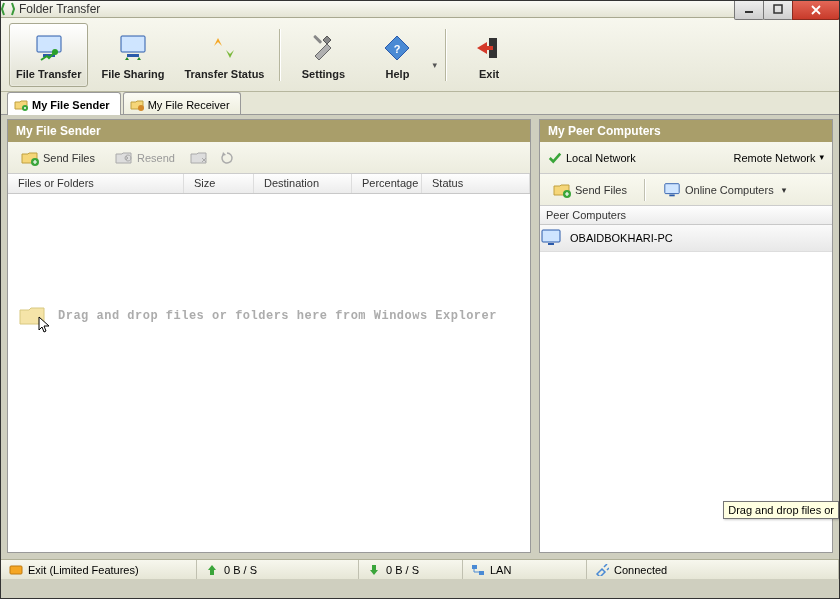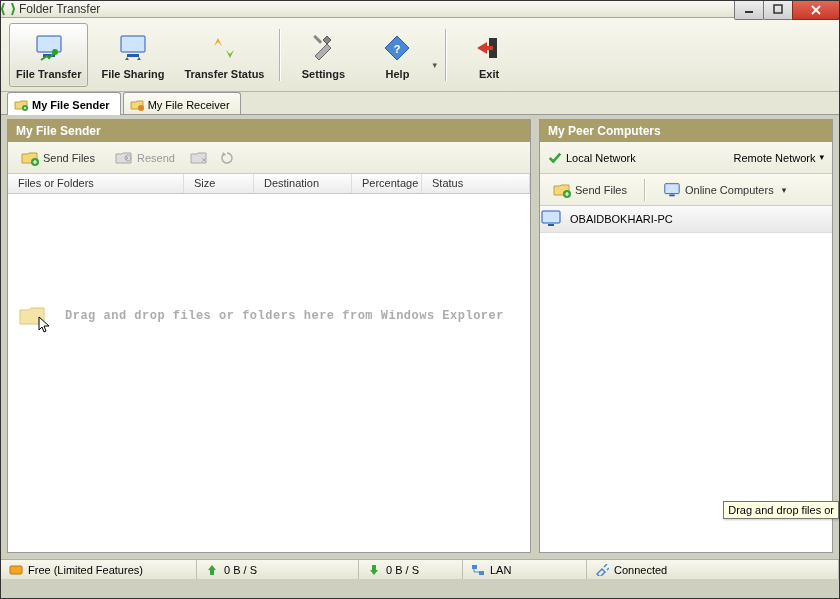--- a/index.html
+++ b/index.html
@@ -51,21 +51,21 @@
 .col-header { height: 20px; background: linear-gradient(#fefefe,#ececec); border-bottom: 1px solid #c8c8c8; display: flex; }
 .col-header .col { border-right: 1px solid #ddd; padding: 3px 10px; color: #333; }
 .col-files { width: 176px; }
 .col-size { width: 70px; }
 .col-dest { width: 98px; }
 .col-perc { width: 70px; }
 .col-status { flex: 1; }
 
 
 .drop-area { flex: 1; background: #fff; position: relative; }
-.drop-hint { position: absolute; top: 110px; left: 10px; display: flex; align-items: center; gap: 19px; }
+.drop-hint { position: absolute; top: 110px; left: 10px; display: flex; align-items: center; gap: 12px; }
 .drop-hint .hicon { width: 28px; height: 24px; }
 .drop-hint .htext { font-family: "Courier New", monospace; font-size: 12px; color: #acacac; font-weight: bold; letter-spacing: 0.5px; }
 .cursor-overlay { position:absolute; top:122px; left:30px; }
 
 
 .net-row { height: 32px; background: linear-gradient(#f7f7ee,#ececde); border-bottom: 1px solid #ccc; display: flex; align-items: center; padding: 0 8px; gap: 8px; }
 .net-item { display: flex; align-items: center; gap: 4px; }
 .check-icon { color: #3aa53a; }
 .remote-dd { margin-left: auto; display: flex; align-items: flex-start; gap: 4px; cursor: pointer; }
 
@@ -305,20 +305,21 @@
         <span class="micon">
           <svg width="20" height="16" viewBox="0 0 20 16">
               <rect x="2" y="1" width="16" height="11" rx="1" fill="#cfe5ff" stroke="#2a5aaa"></rect>
               <rect x="7" y="13" width="6" height="2" fill="#2a5aaa"></rect>
             </svg>
         </span>
         <span>Online Computers</span>
         <span style="font-size:9px;margin-left:4px;">▾</span>
       </button>
     </div>
+    <div class="sub-header">Peer Computers</div>
     <div class="peer-list">
       <div class="peer-item">
         <span class="peer-icon">
           <svg width="22" height="18" viewBox="0 0 22 18">
               <rect x="2" y="1" width="18" height="12" rx="1" fill="#cfe5ff" stroke="#2a5aaa"></rect>
               <rect x="8" y="14" width="6" height="2" fill="#2a5aaa"></rect>
             </svg>
         </span>
         <span>OBAIDBOKHARI-PC</span>
       </div>
@@ -326,21 +327,21 @@
   </div>
 </div>
 
 <div class="status-bar">
   <div class="status-cell sc1">
     <span class="status-icon">
       <svg width="14" height="12">
           <rect x="1" y="2" width="12" height="8" rx="1" fill="#f5a623" stroke="#c07a10"></rect>
         </svg>
     </span>
-    <span>Free (Limited Features)</span>
+    <span>Exit (Limited Features)</span>
   </div>
   <div class="status-cell sc2">
     <span class="status-icon">
       <svg width="12" height="12">
           <path d="M6 1l4 5H8v5H4V6H2z" fill="#3aa53a"></path>
         </svg>
     </span>
     <span>0 B / S</span>
   </div>
   <div class="status-cell sc3">

